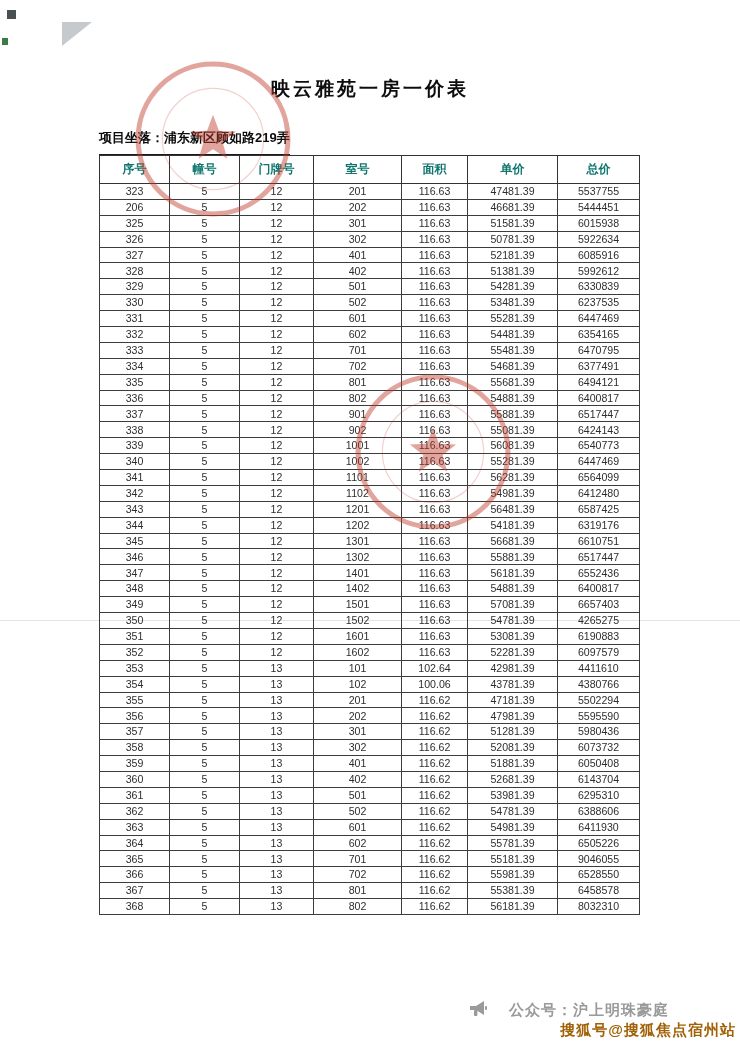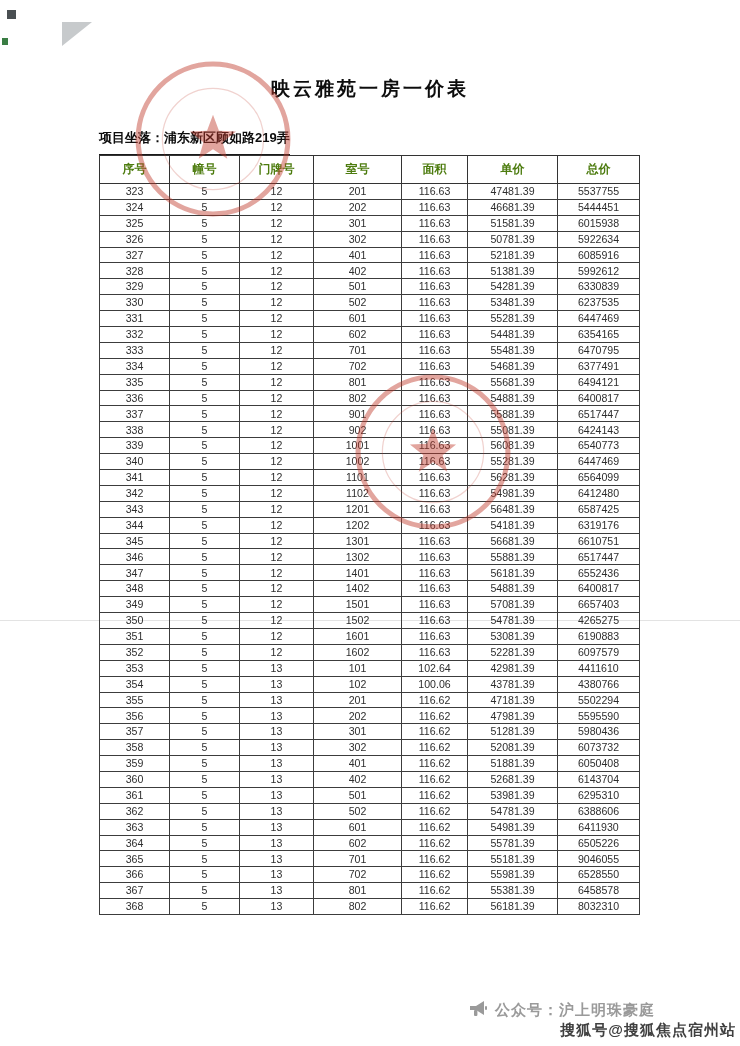--- a/index.html
+++ b/index.html
@@ -31,40 +31,40 @@
     font-size:13px; font-weight:bold; color:#0d0d0d;
     border-bottom:1.5px solid #1a1a1a; padding-bottom:7px;
   }
 
   table.price-table {
     position:absolute; top:155px; left:99px; width:540px;
     border-collapse:collapse; table-layout:fixed;
   }
   .price-table th {
     border:1px solid #333; font-size:12px; font-weight:bold;
-    height:28px; color:#4d7c0f; text-align:center;
+    height:28px; color:#0f766e; text-align:center;
   }
   .price-table td {
     border:1px solid #3c3c3c; font-size:10.6px; height:15.9px;
     text-align:center; color:#2e2e2e; line-height:1; overflow:hidden;
     white-space:nowrap;
   }
 
   .stamp { position:absolute; opacity:.45; filter:blur(.4px); pointer-events:none; }
   .stamp-top { left:132px; top:58px; }
   .stamp-mid { left:352px; top:371px; }
 
   .footer-line {
     position:absolute; left:468px; top:1000px;
-    display:flex; align-items:center; gap:7px;
+    display:flex; align-items:center; gap:21px;
     color:#9a9a9a; font-size:15px; font-weight:600; letter-spacing:1px;
   }
   .watermark {
     position:absolute; right:4px; top:1021px;
-    font-size:15px; font-weight:bold; color:#404040; letter-spacing:1px;
+    font-size:15px; font-weight:bold; color:#a16207; letter-spacing:1px;
     text-shadow:-1px -1px 0 #fff, 1px -1px 0 #fff, -1px 1px 0 #fff, 1px 1px 0 #fff;
   }
 </style>
 </head>
 <body>
 
 <div class="page">
 
   <div class="ink-mark"></div>
   <div class="green-speck"></div>
@@ -100,21 +100,21 @@
         <tr>
           <td>323</td>
           <td>5</td>
           <td>12</td>
           <td>201</td>
           <td>116.63</td>
           <td>47481.39</td>
           <td>5537755</td>
         </tr>
         <tr>
-          <td>324</td>
+          <td>206</td>
           <td>5</td>
           <td>12</td>
           <td>202</td>
           <td>116.63</td>
           <td>46681.39</td>
           <td>5444451</td>
         </tr>
         <tr>
           <td>325</td>
           <td>5</td>

